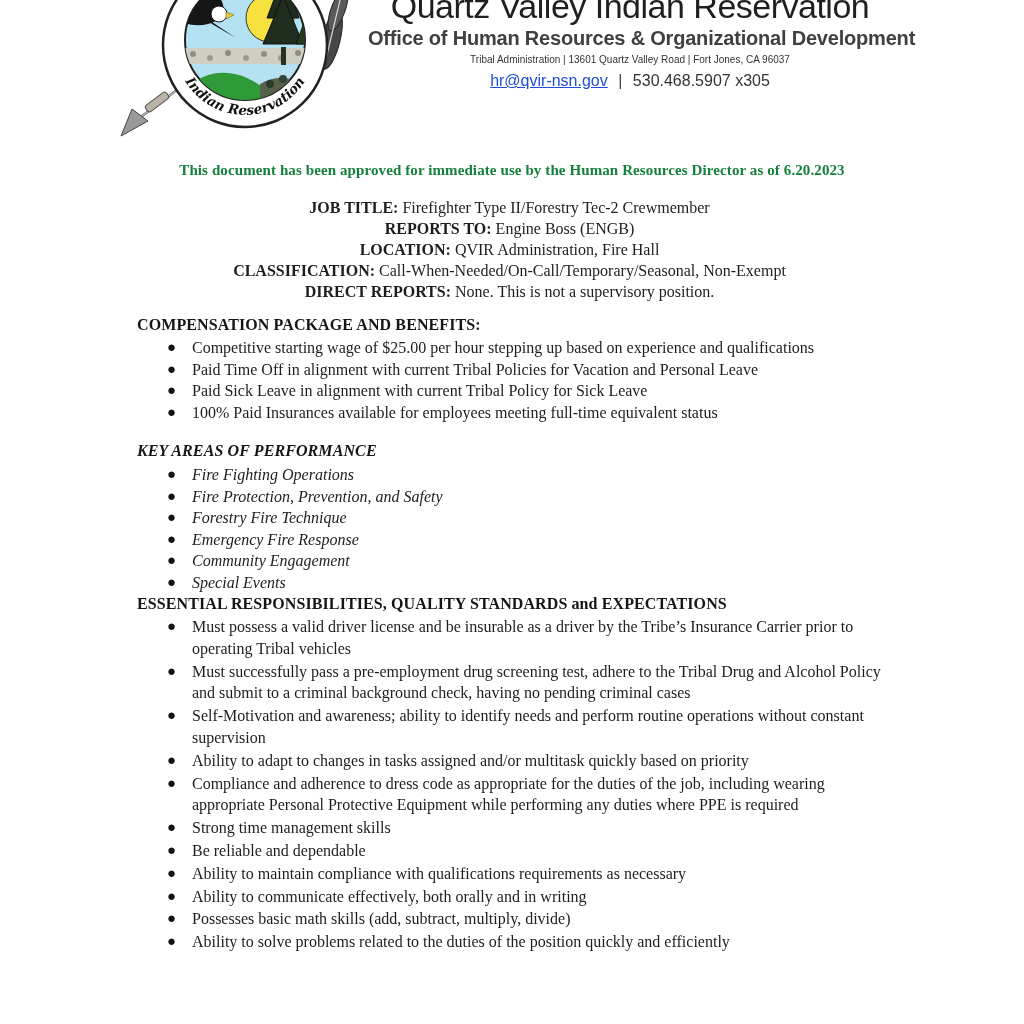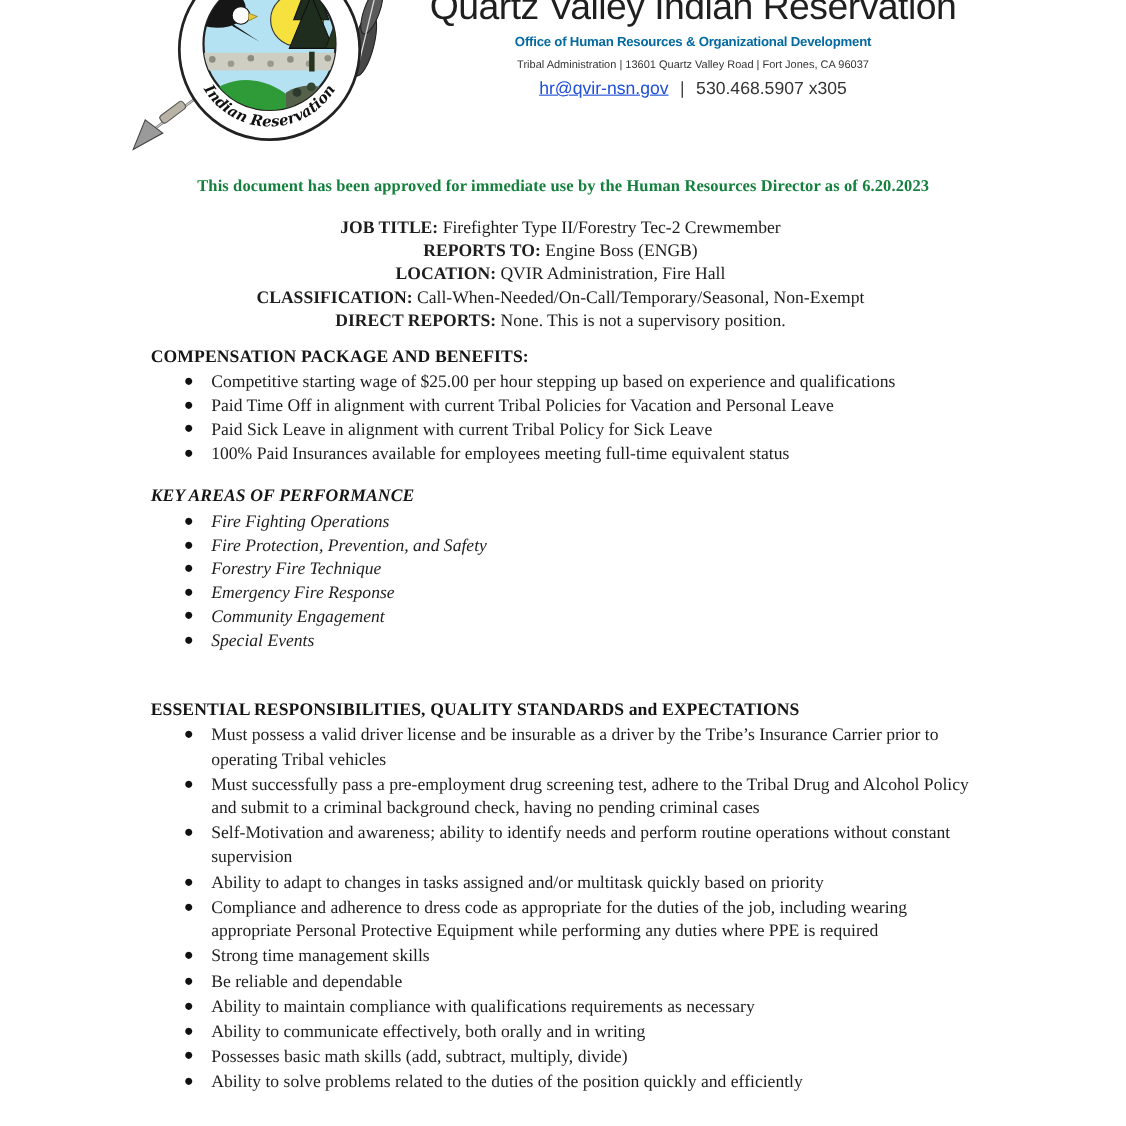--- a/index.html
+++ b/index.html
@@ -9,39 +9,39 @@
     font-family:"Liberation Serif", serif; color:#1d1d1d;
   }
 
   
   .seal-svg { position:absolute; left:118px; top:-48px; width:260px; height:200px; }
   .header-text {
     position:absolute; left:368px; top:-13px; width:524px; text-align:center;
     font-family:"Liberation Sans", sans-serif; color:#222;
   }
   .org-title  { font-size:34px; line-height:39px; font-weight:400; letter-spacing:-0.5px; color:#1f1f1f; white-space:nowrap; }
-  .office-line{ font-size:12px; line-height:21px; font-weight:600; letter-spacing:-0.2px; margin-top:2px; color:#0369a1; white-space:nowrap; }
+  .office-line{ font-size:20px; line-height:21px; font-weight:600; letter-spacing:-0.2px; margin-top:2px; color:#404040; white-space:nowrap; }
   .address-line{ font-size:10px; line-height:20px; font-weight:400; margin-top:1px; color:#333; white-space:nowrap; }
   .contact-line{ font-size:16px; line-height:20px; margin-top:1px; color:#333; white-space:nowrap; }
   .email-link { color:#1d4ed8; text-decoration:underline; cursor:pointer; }
   .contact-sep{ margin:0 6px; color:#444; }
 
   
   .approval-line {
     position:absolute; left:0; top:162px; width:1024px; text-align:center;
     font-weight:bold; font-size:15px; letter-spacing:0.1px; color:#15803d;
   }
   .job-details { position:absolute; left:137px; top:197px; width:745px; }
   .detail-line { font-size:16px; line-height:21px;text-align:center; }
   .detail-label { font-weight:bold; }
 
   .doc-section { position:absolute; left:137px; width:745px; }
   .sec-compensation { top:315px; }
   .sec-keyareas     { top:441px;font-style:italic; }
-  .sec-essential    { top:636px; }
+  .sec-essential    { top:594px; }
   .section-heading { font-weight:bold; font-size:16px; letter-spacing:0.1px; margin:1px 0 2px 0; color:#151515; }
   .sec-compensation .bullet-list { margin-top:3px; }
   .sec-keyareas     .bullet-list { margin-top:4px; }
   .sec-essential    .bullet-list { margin-top:3px; }
 
   .bullet { position:relative; padding-left:55px; font-size:16px; line-height:21.6px; color:#1d1d1d; }
   .sec-essential .bullet { line-height:21.8px; margin-bottom:1px; }
   .bullet-dot {
     position:absolute; left:30px; top:0; font-size:15px; line-height:inherit; color:#111;
   }

